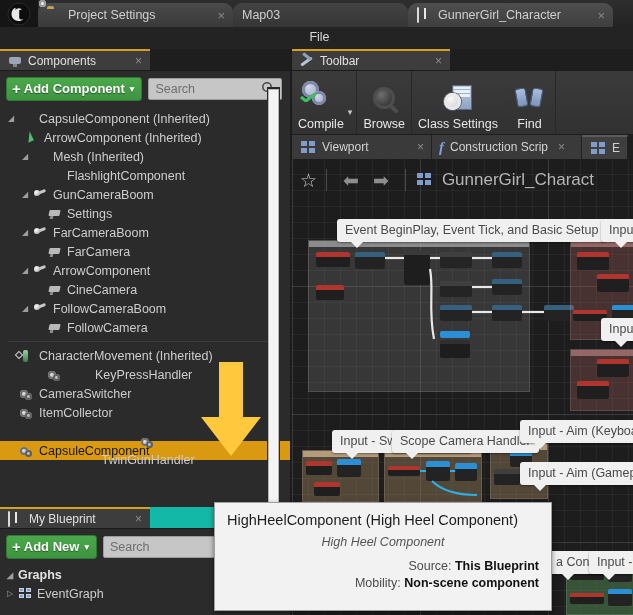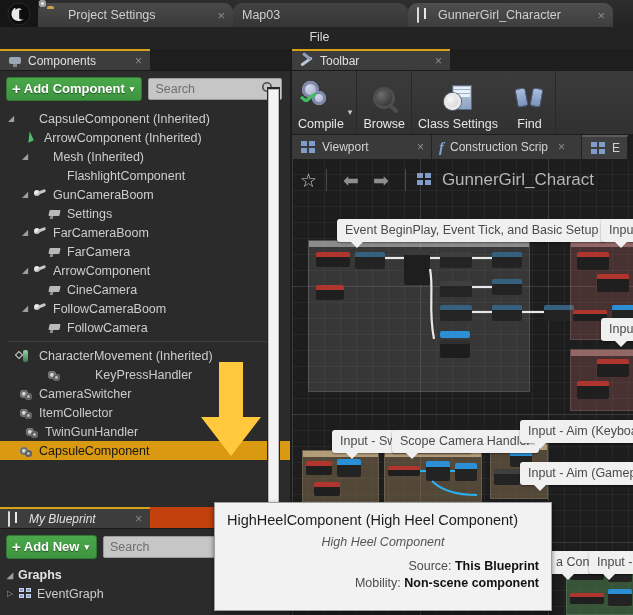--- a/index.html
+++ b/index.html
@@ -152,21 +152,21 @@
   }
 
   
   .yarrow { position:absolute; left: 200px; top: 362px; width: 62px; height: 95px; }
 
   
   .mybp {
     position:absolute; left:0; top:507px; width:290px; height:108px;
     background:#2b2b2b;
   }
-  .mybp .panel-tabrow { background:#c2410c;font-style:italic; }
+  .mybp .panel-tabrow { background:#14b8a6; }
   .mybp-body { position:absolute;left:0;top:21px;width:290px;height:87px;background:#2b2b2b;border-top:1px solid #1a1a1a;}
   .graphs-hdr { display:flex;align-items:center;gap:3px;padding:3px 0 2px 5px;font-weight:bold;font-size:12.5px;color:#e2e2e2;}
   .ic-graph{width:14px;height:12px;position:relative;flex:none;}
   .ic-graph i{position:absolute;background:#7f9ccb;border:1px solid #c7d3e6;}
   .ic-graph i:nth-child(1){left:0;top:0;width:5px;height:4px;}
   .ic-graph i:nth-child(2){left:7px;top:0;width:5px;height:4px;}
   .ic-graph i:nth-child(3){left:0;top:6px;width:5px;height:4px;}
   .ic-graph i:nth-child(4){left:7px;top:6px;width:5px;height:4px;}
 
   
@@ -451,21 +451,21 @@
           </span>
           <span>CameraSwitcher</span>
         </div>
         <div class="trow" style="padding-left: 6px;">
           <span class="tarrow empty">◢</span>
           <span class="tico">
             <span class="ico-gears"></span>
           </span>
           <span>ItemCollector</span>
         </div>
-        <div class="trow" style="padding-left: 12px;">
+        <div class="trow" style="padding-left: 6px; flex-direction: column;">
           <span class="tarrow empty">◢</span>
           <span class="tico">
             <span class="ico-gears"></span>
           </span>
           <span>TwinGunHandler</span>
         </div>
         <div class="trow sel" style="padding-left: 6px;">
           <span class="tarrow empty">◢</span>
           <span class="tico">
             <span class="ico-gears"></span>

